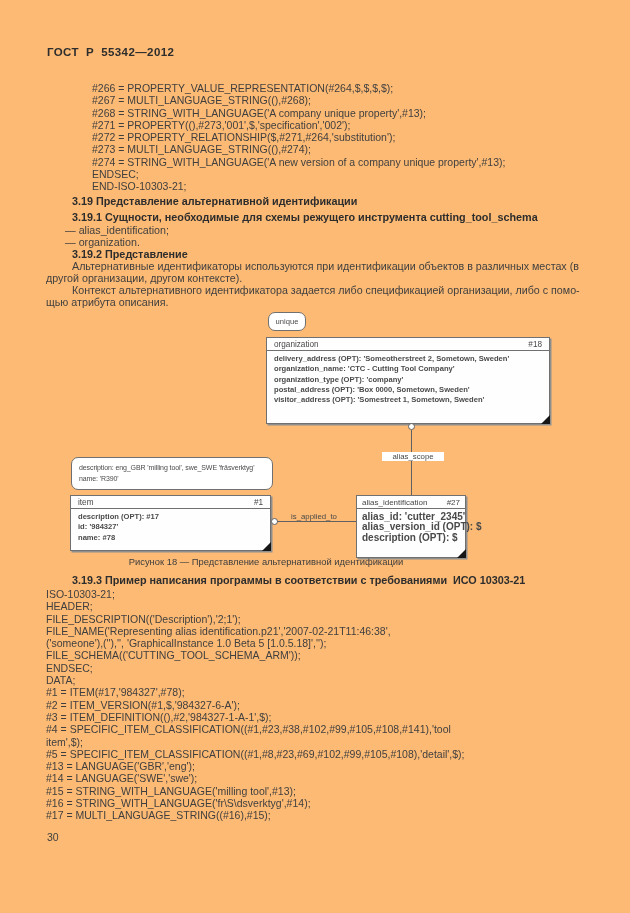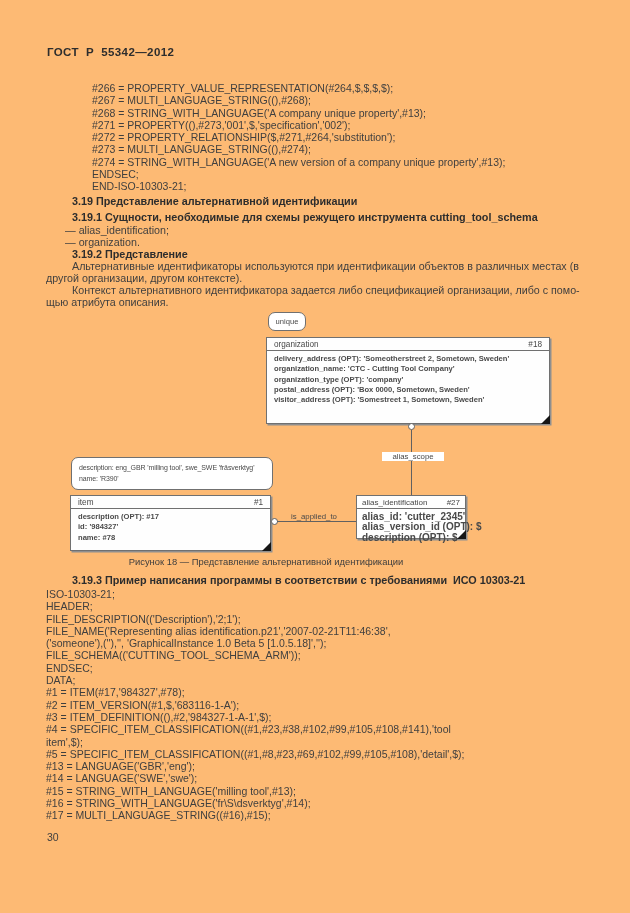--- a/index.html
+++ b/index.html
@@ -193,21 +193,21 @@
           <div>id: '984327'</div>
           <div>name: #78</div>
         </div>
       <div class="corner"></div>
     </div>
 
     <div class="ccirc" style="left:271px; top:518px;"></div>
     <div class="cline" style="left:277px; top:521px; width:79px; height:1px;"></div>
     <div class="clabel" style="left:291px; top:512px;">is_applied_to</div>
 
-    <div class="dbox small" style="left:356px; top:495px; width:110px; height:44px;">
+    <div class="dbox small" style="left:356px; top:495px; width:110px; height:63px;">
       <div class="trow">
         <span>alias_identification</span>
         <span>#27</span>
       </div>
       <div class="attrs">
           <div>alias_id: 'cutter_2345'</div>
           <div>alias_version_id (OPT): $</div>
           <div>description (OPT): $</div>
         </div>
       <div class="corner"></div>
@@ -221,21 +221,21 @@
   <div class="abs code" style="left:46px; top:588px;">
       <div>ISO-10303-21;</div>
       <div>HEADER;</div>
       <div>FILE_DESCRIPTION(('Description'),'2;1');</div>
       <div>FILE_NAME('Representing alias identification.p21','2007-02-21T11:46:38',</div>
       <div>('someone'),(''),'', 'GraphicalInstance 1.0 Beta 5 [1.0.5.18]','');</div>
       <div>FILE_SCHEMA(('CUTTING_TOOL_SCHEMA_ARM'));</div>
       <div>ENDSEC;</div>
       <div>DATA;</div>
       <div>#1 = ITEM(#17,'984327',#78);</div>
-      <div>#2 = ITEM_VERSION(#1,$,'683116-1-A');</div>
+      <div>#2 = ITEM_VERSION(#1,$,'984327-6-A');</div>
       <div>#3 = ITEM_DEFINITION((),#2,'984327-1-A-1',$);</div>
       <div>#4 = SPECIFIC_ITEM_CLASSIFICATION((#1,#23,#38,#102,#99,#105,#108,#141),'tool</div>
       <div>item',$);</div>
       <div>#5 = SPECIFIC_ITEM_CLASSIFICATION((#1,#8,#23,#69,#102,#99,#105,#108),'detail',$);</div>
       <div>#13 = LANGUAGE('GBR','eng');</div>
       <div>#14 = LANGUAGE('SWE','swe');</div>
       <div>#15 = STRING_WITH_LANGUAGE('milling tool',#13);</div>
       <div>#16 = STRING_WITH_LANGUAGE('fr\S\dsverktyg',#14);</div>
       <div>#17 = MULTI_LANGUAGE_STRING((#16),#15);</div>
     </div>

